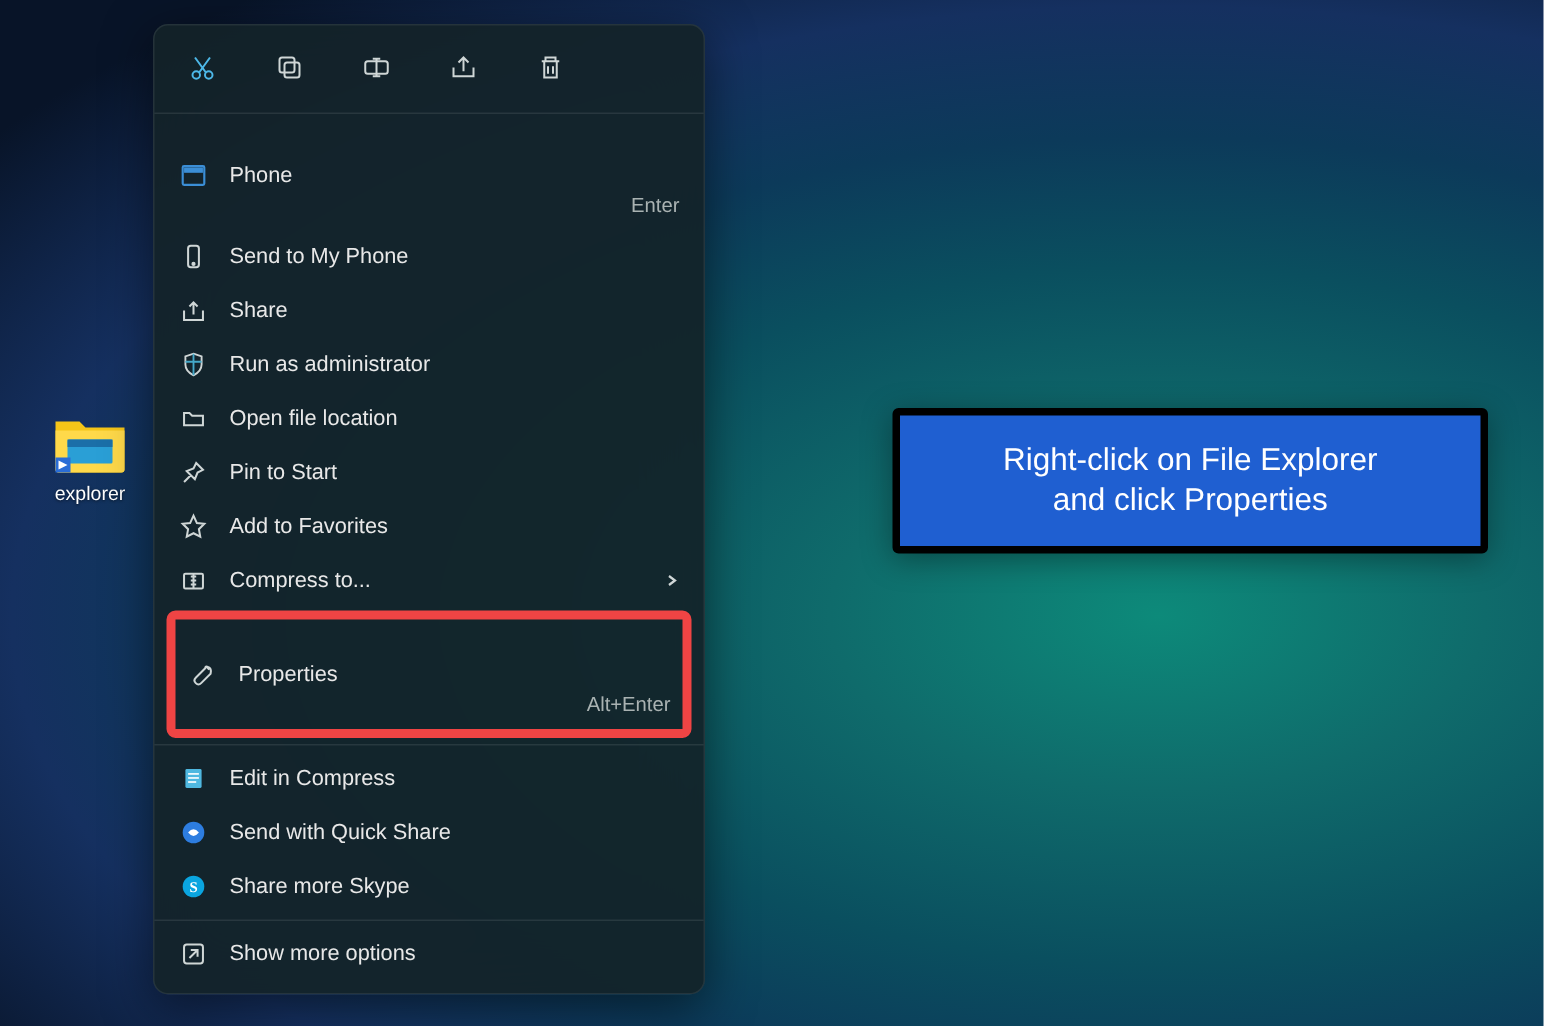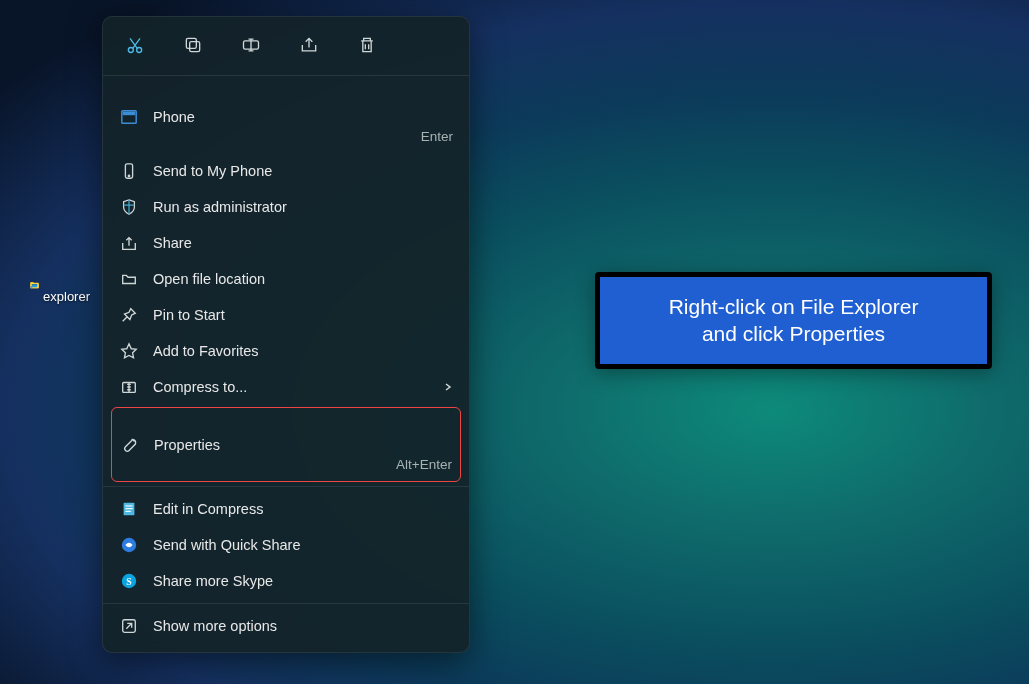--- a/index.html
+++ b/index.html
@@ -11,21 +11,21 @@
   position: relative;
   overflow: hidden;
 }
 
 .desktop-icon {
   position: absolute;
   left: 30px;
   top: 275px;
   width: 60px;
   display: flex;
-  flex-direction: row;
+  flex-direction: column;
   align-items: center;
   gap: 4px;
 }
 .desktop-icon .folder-ico {
   width: 50px;
   height: 42px;
   position: relative;
 }
 .desktop-icon .label {
   color: #fff;
@@ -72,21 +72,21 @@
 }
 .menu-item .ico { width: 20px; display: flex; align-items: center; justify-content: center; }
 .menu-item .ico svg { width: 18px; height: 18px; }
 .menu-item .label { flex: 1; }
 .menu-item .accel { color: #a9b2b2; font-size: 13.5px; margin-top: 40px; }
 .menu-item .chev { color: #bbb; font-size: 13px; }
 
 .menu-item.highlighted {
   margin: 2px 8px;
   padding: 9px 8px 9px 8px;
-  border: 1px solid #ef4444;
+  border: 6px solid #ef4444;
   border-radius: 6px;
 }
 
 .callout {
   position: absolute;
   left: 595px;
   top: 272px;
   width: 397px;
 }
 .callout-box {
@@ -177,36 +177,36 @@
       <svg viewBox="0 0 20 20" fill="none" stroke="#cfd6d6" stroke-width="1.5">
           <rect x="6" y="2" width="8" height="16" rx="2"></rect>
           <circle cx="10" cy="15.5" r="0.8" fill="#cfd6d6"></circle>
         </svg>
     </span>
     <span class="label">Send to My Phone</span>
   </div>
 
   <div class="menu-item">
     <span class="ico">
+      <svg viewBox="0 0 20 20" fill="none" stroke="#cfd6d6" stroke-width="1.5">
+          <path d="M3 10 L3 17 L17 17 L17 10"></path>
+          <path d="M7 7 L10 4 L13 7 M10 4 L10 13"></path>
+        </svg>
+    </span>
+    <span class="label">Share</span>
+  </div>
+
+  <div class="menu-item">
+    <span class="ico">
       <svg viewBox="0 0 20 20" fill="none" stroke="#cfd6d6" stroke-width="1.4">
           <path d="M10 2 L16 4 L16 10 Q16 15 10 18 Q4 15 4 10 L4 4 Z"></path>
           <path d="M10 2 L10 18 M4 8 L16 8" stroke="#44a8c8"></path>
         </svg>
     </span>
     <span class="label">Run as administrator</span>
-  </div>
-
-  <div class="menu-item">
-    <span class="ico">
-      <svg viewBox="0 0 20 20" fill="none" stroke="#cfd6d6" stroke-width="1.5">
-          <path d="M3 10 L3 17 L17 17 L17 10"></path>
-          <path d="M7 7 L10 4 L13 7 M10 4 L10 13"></path>
-        </svg>
-    </span>
-    <span class="label">Share</span>
   </div>
 
   <div class="menu-item">
     <span class="ico">
       <svg viewBox="0 0 20 20" fill="none" stroke="#cfd6d6" stroke-width="1.5">
           <path d="M3 6 L7 6 L9 8 L17 8 L17 15 L3 15 Z"></path>
         </svg>
     </span>
     <span class="label">Open file location</span>
   </div>

